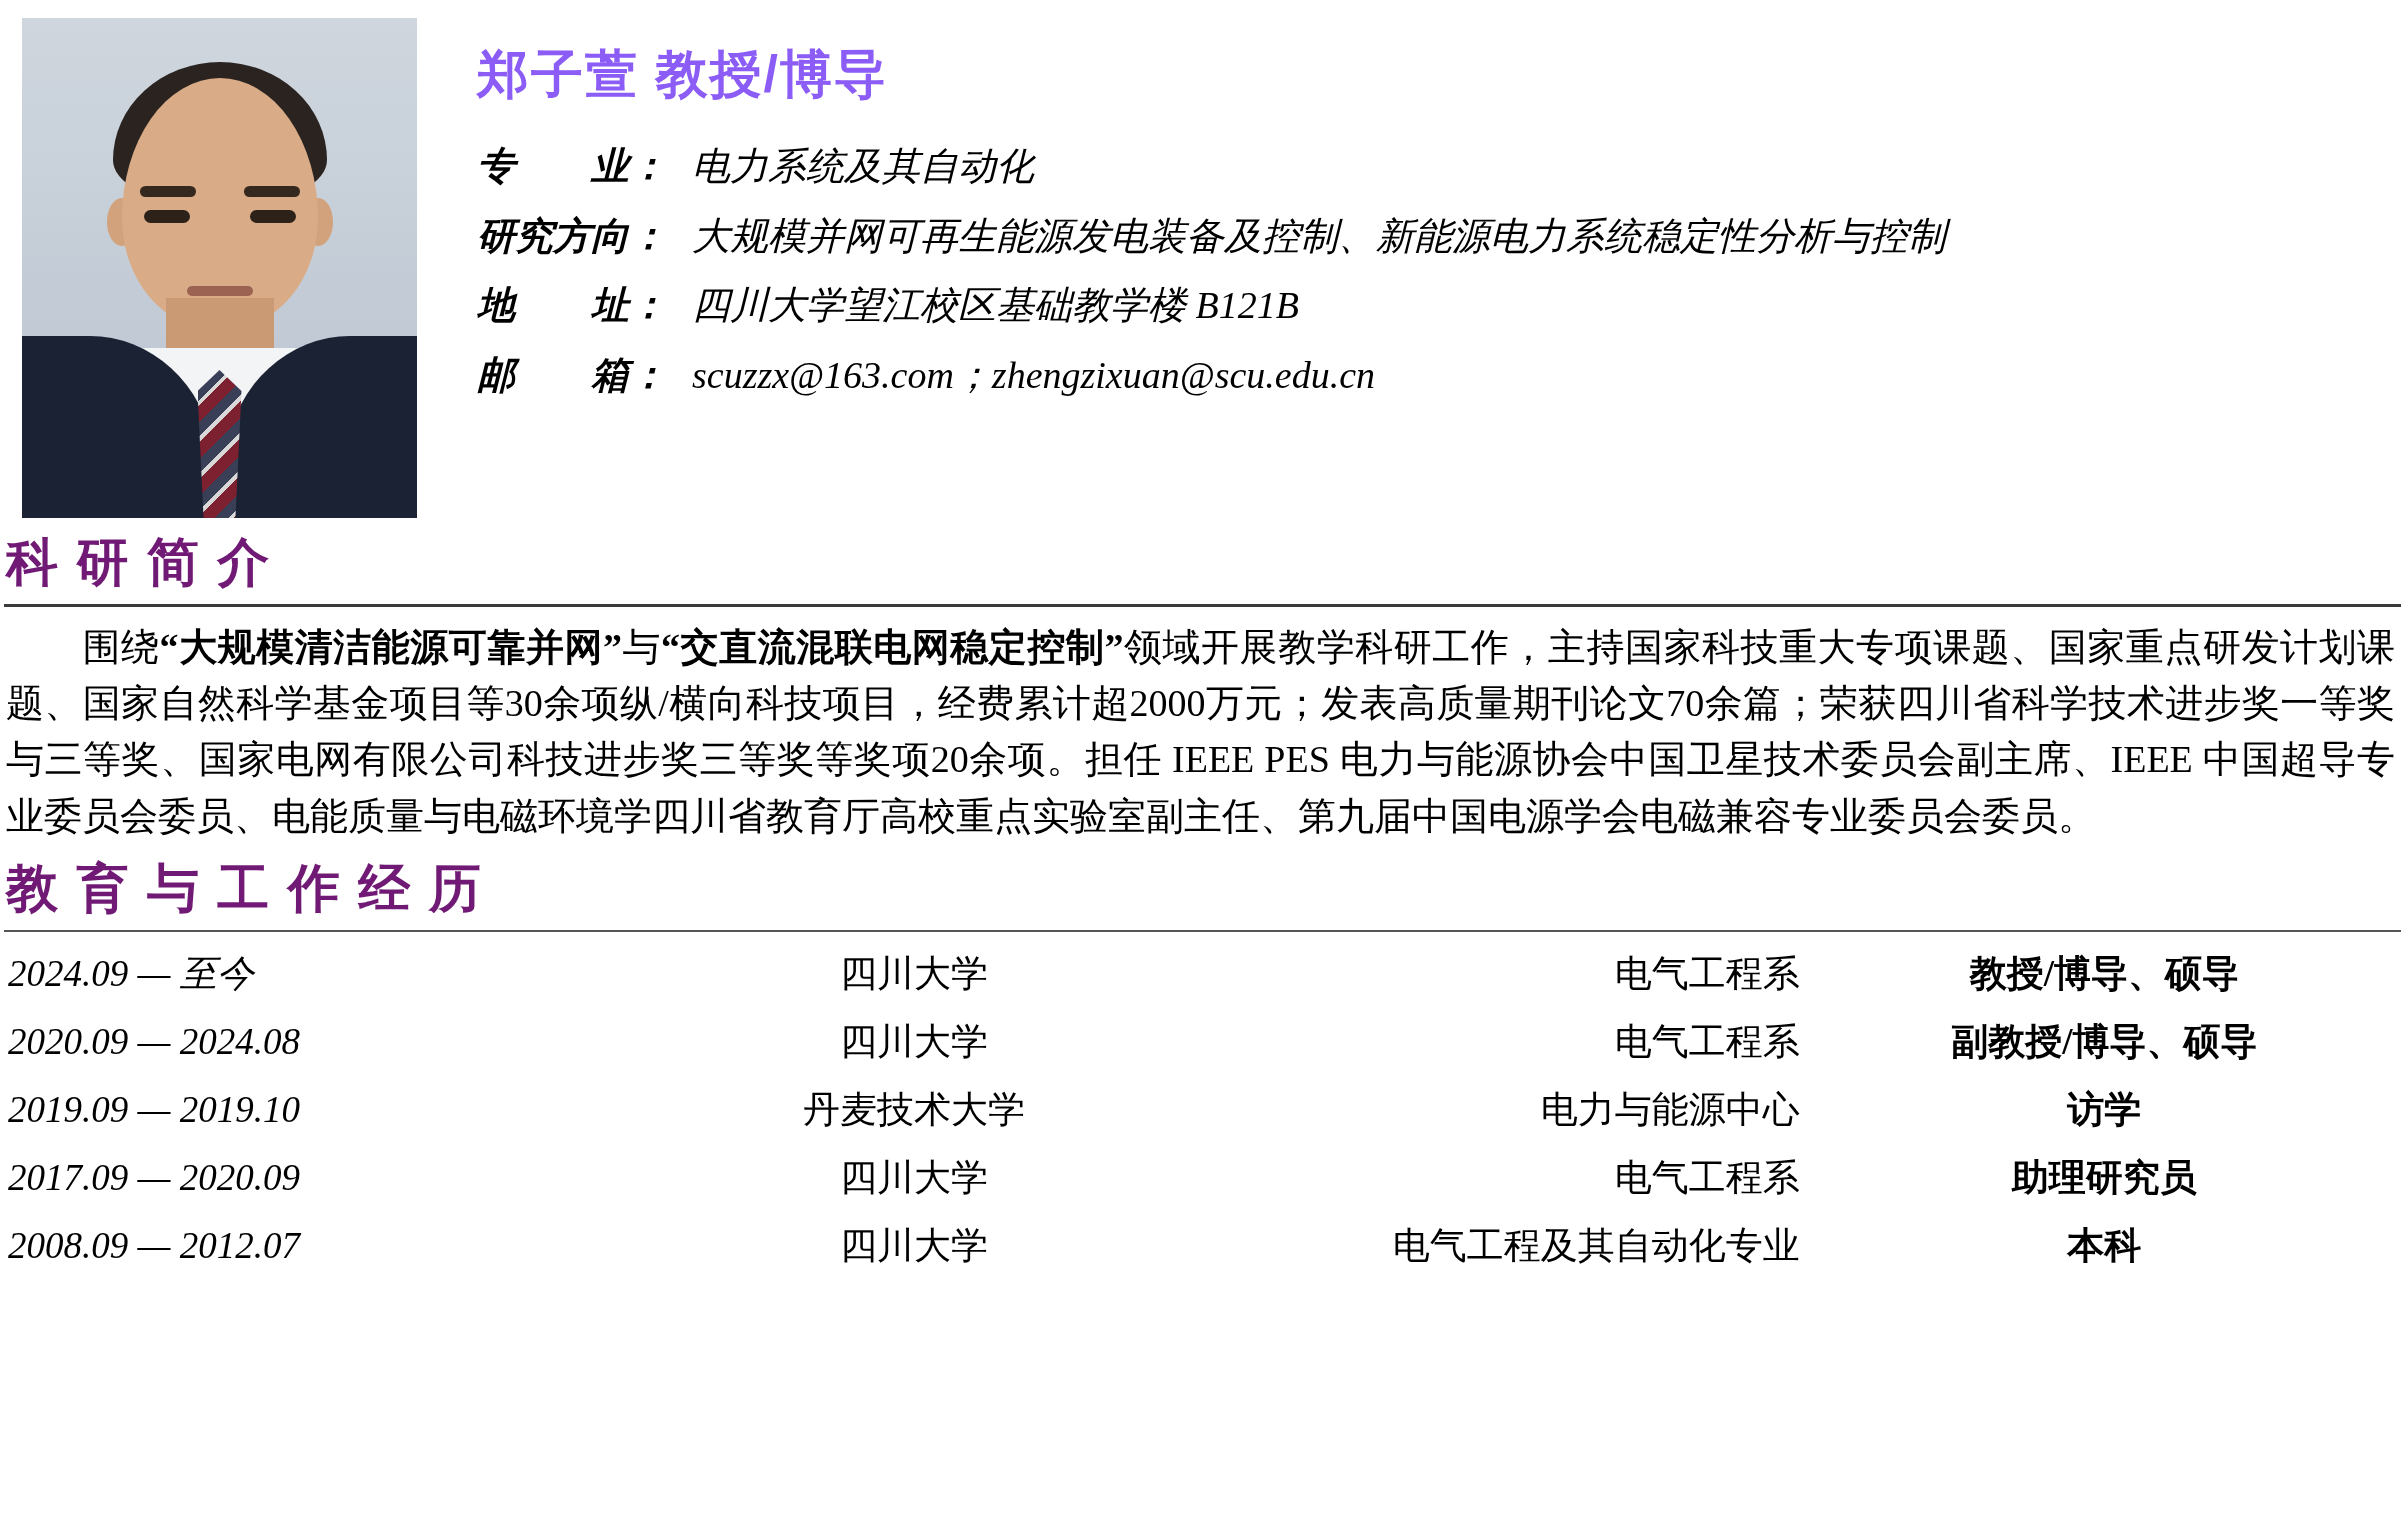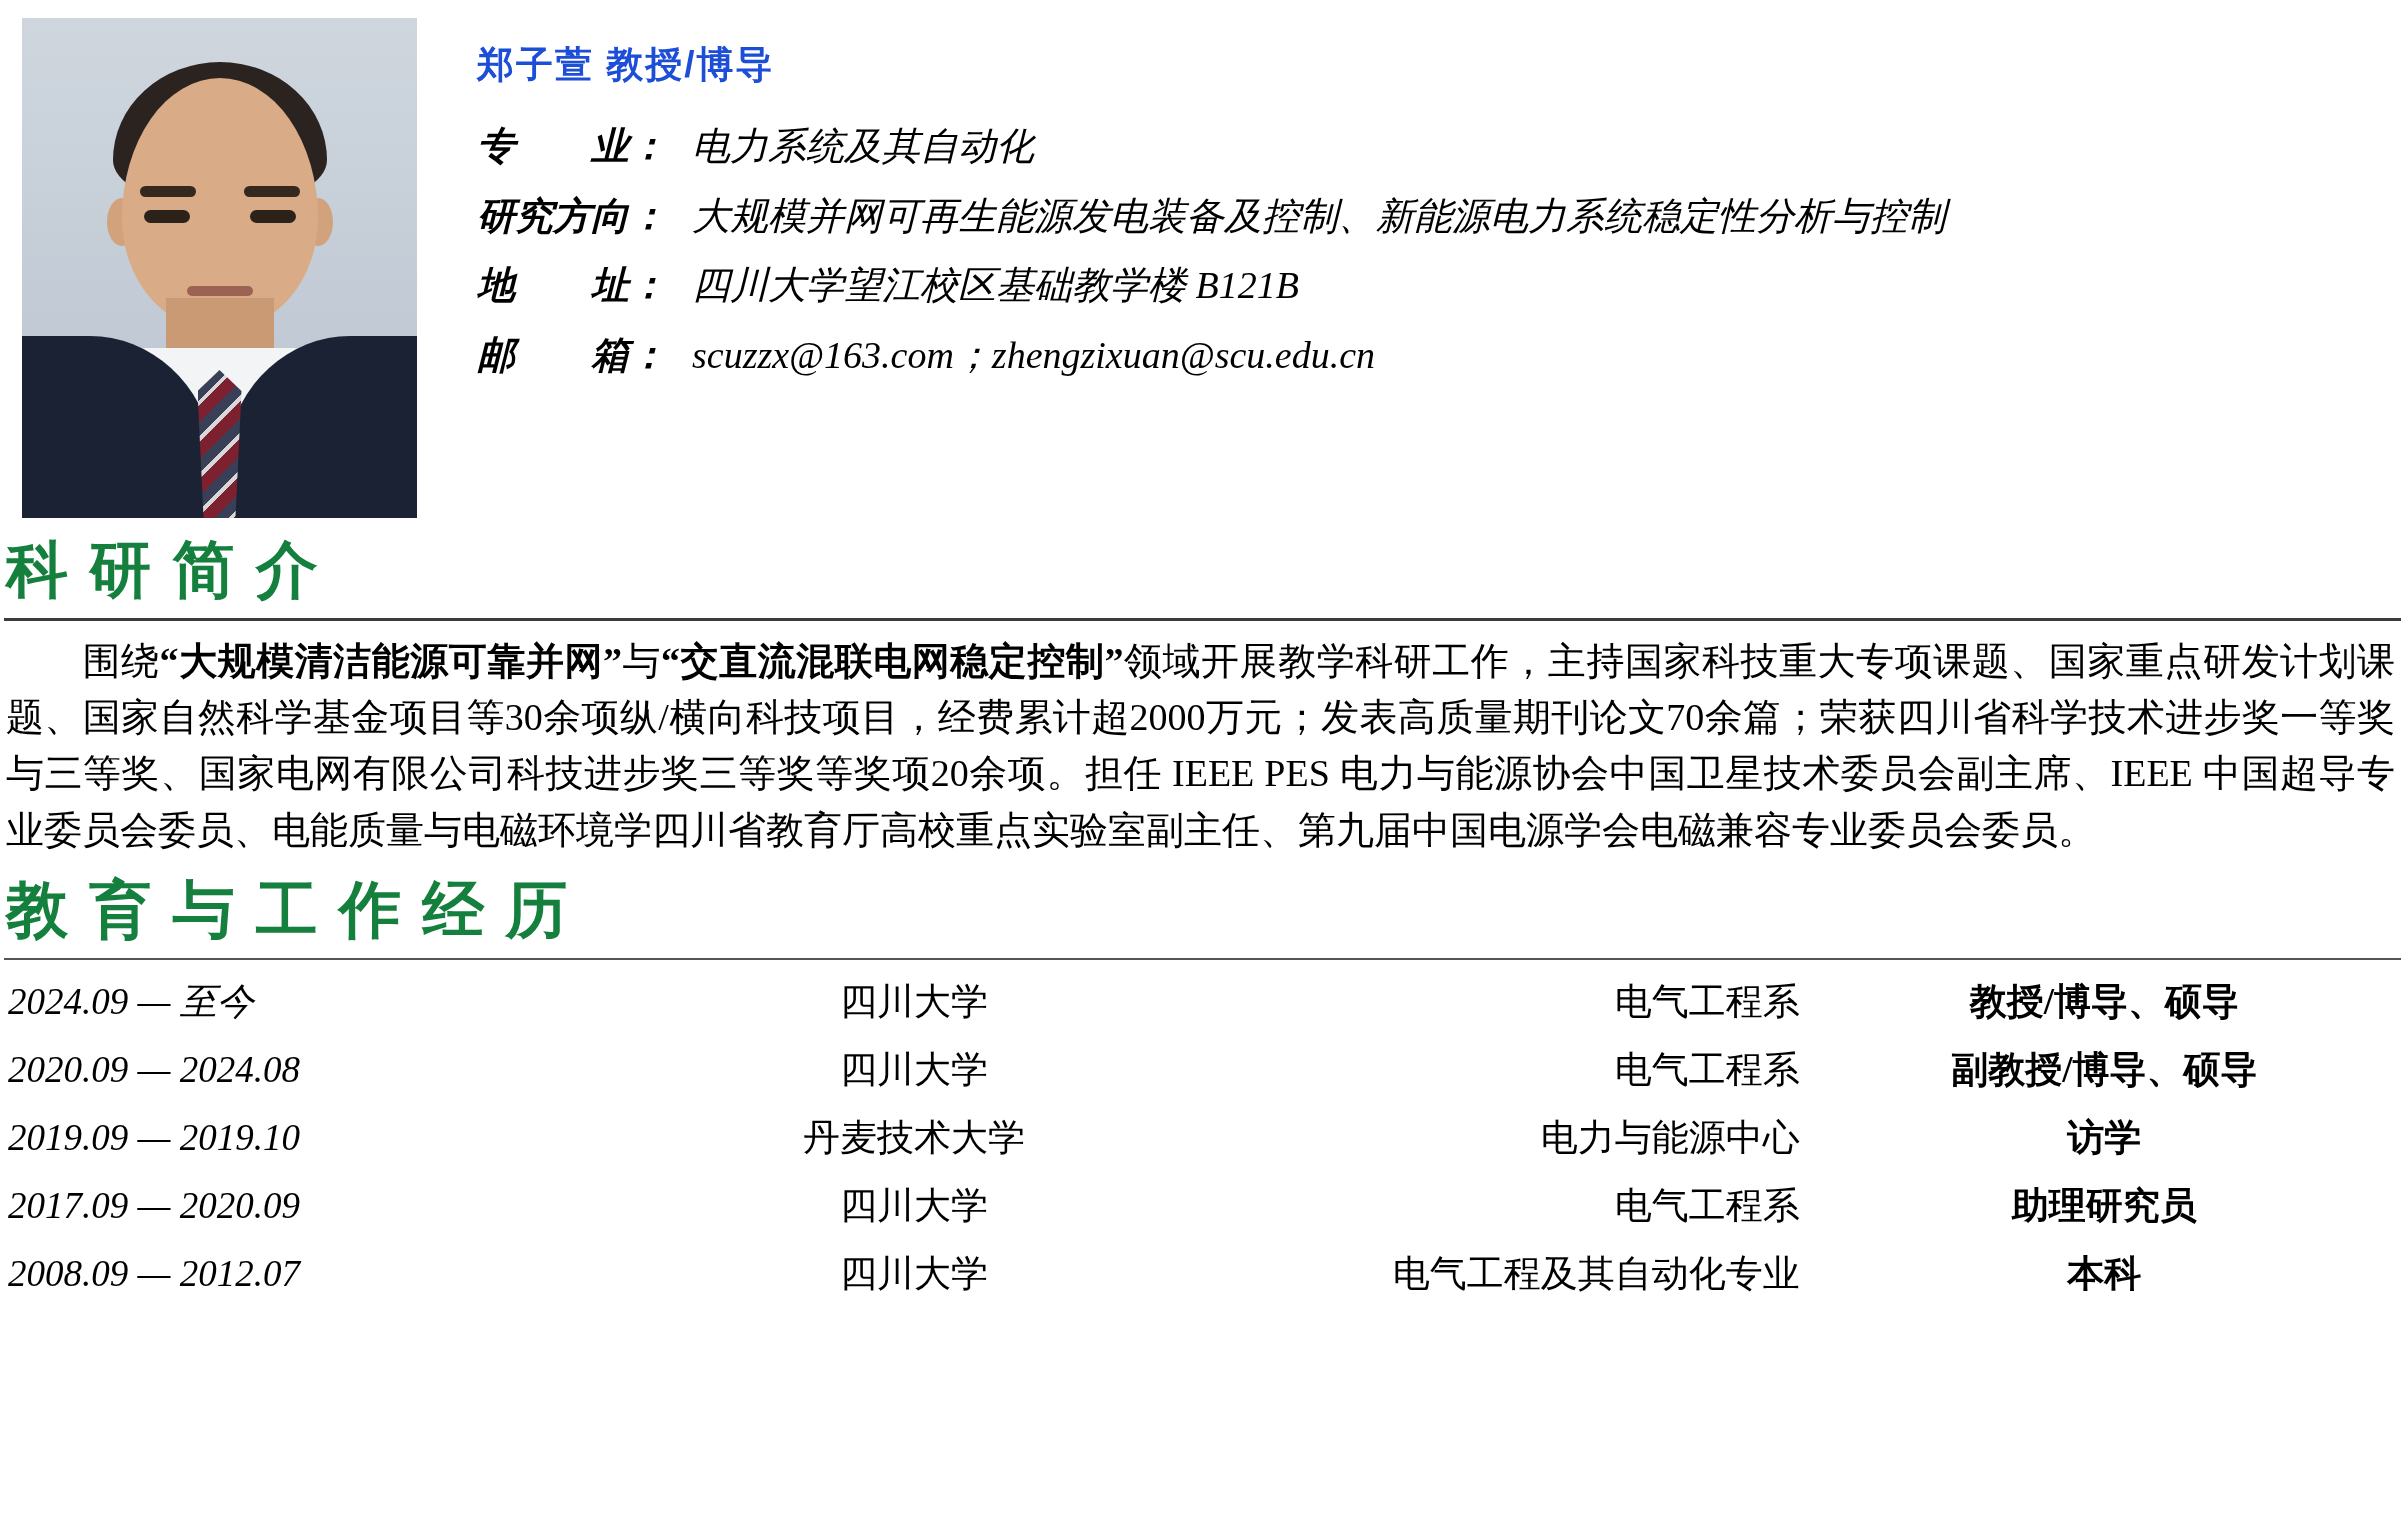--- a/index.html
+++ b/index.html
@@ -154,24 +154,24 @@
     background: #9c6352;
     border-radius: 6px;
   }
 
   .info {
     padding-left: 60px;
     padding-top: 22px;
     flex: 1 1 auto;
   }
   .name-line {
-    color: #1d4ed8;
+    color: #8b5cf6;
     font-family: "Liberation Sans", "DejaVu Sans", sans-serif;
     font-weight: bold;
-    font-size: 37px;
+    font-size: 52px;
     letter-spacing: 2px;
     margin-bottom: 26px;
   }
   .field-row {
     display: flex;
     align-items: baseline;
     font-size: 38px;
     line-height: 1.62;
     margin-bottom: 8px;
     font-style: italic;
@@ -181,24 +181,24 @@
     white-space: pre;
     flex: 0 0 auto;
     min-width: 215px;
   }
   .field-value {
     flex: 1 1 auto;
   }
 
   
   .section-title {
-    color: #15803d;
+    color: #701a75;
     font-family: "Liberation Sans", "DejaVu Sans", sans-serif;
     font-weight: bold;
-    font-size: 62px;
+    font-size: 52px;
     letter-spacing: 2px;
     padding-left: 6px;
     margin-top: 10px;
   }
   .rule {
     height: 3px;
     background: #3b3b3b;
     margin: 6px 4px 8px 4px;
   }
   .rule.thin {

